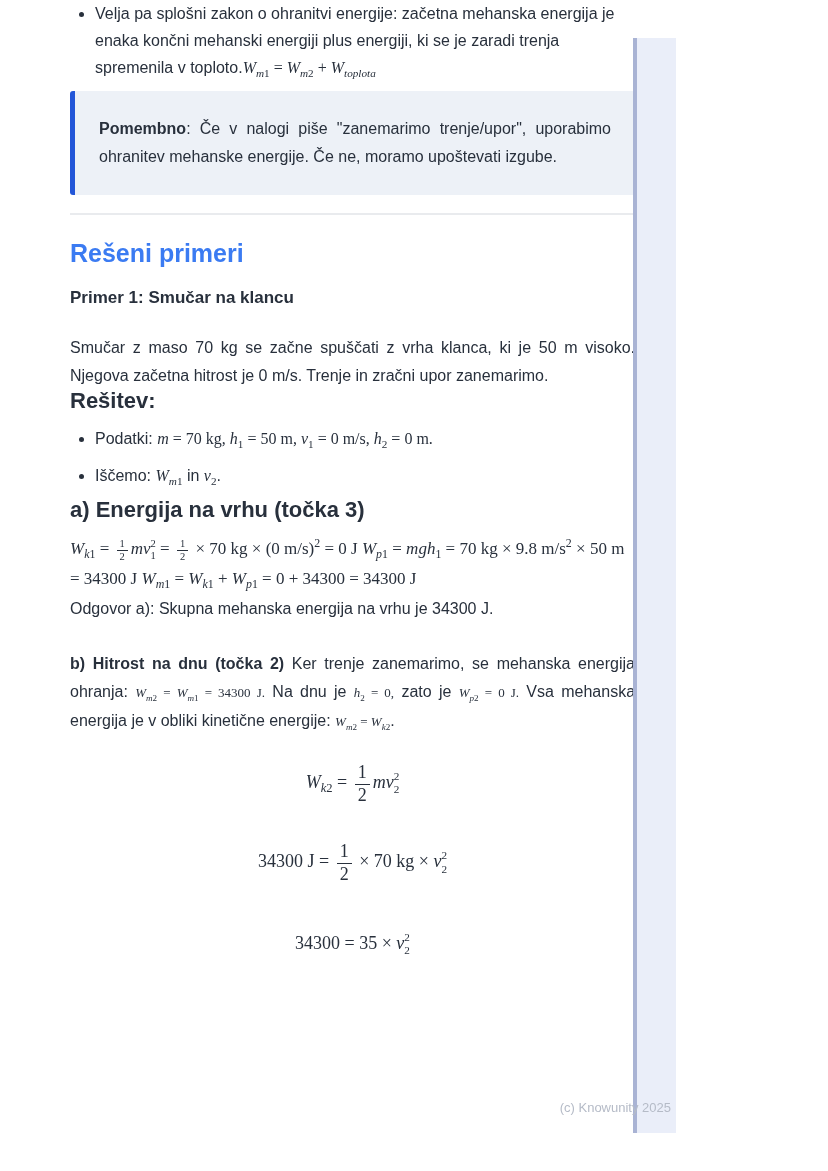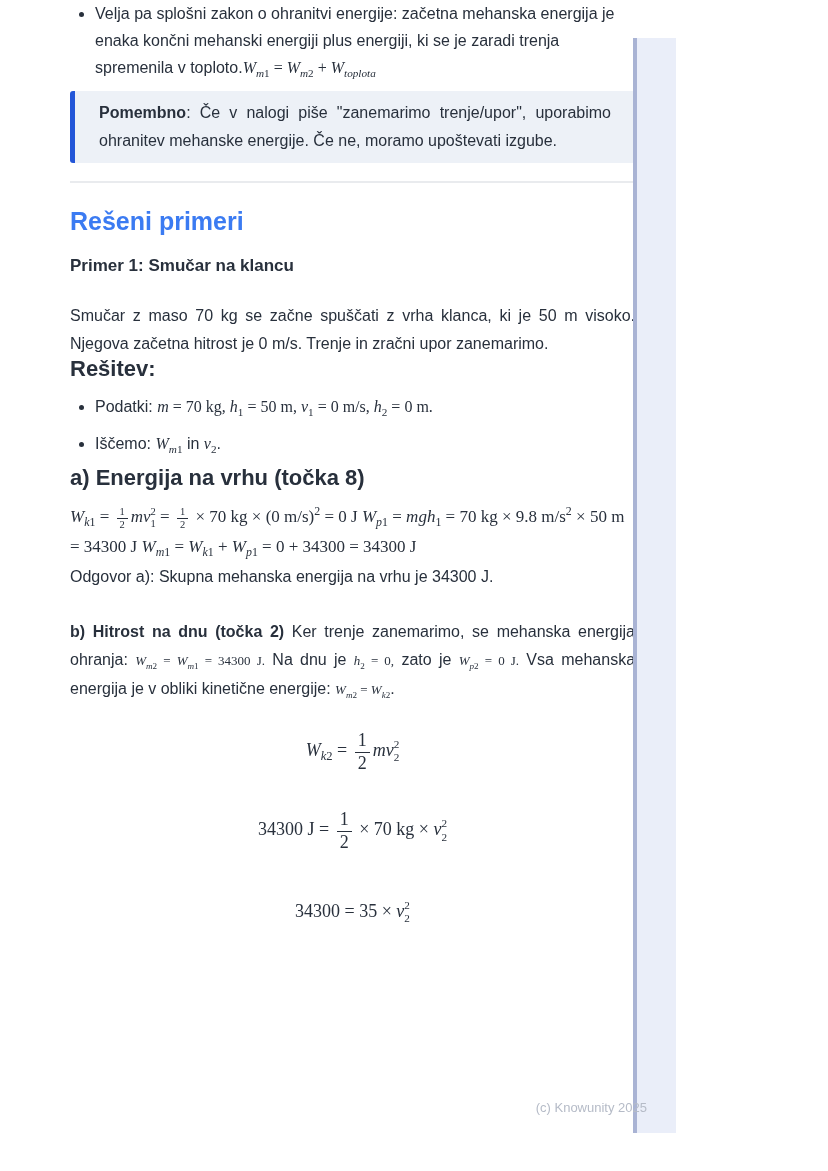--- a/index.html
+++ b/index.html
@@ -11,21 +11,21 @@
   ul.bullets li{font-size:16px;line-height:27px;margin:0 0 10px 0;}
   .top-bullet{margin-top:38px;}
 
   .math{font-family:"Liberation Serif",serif;}
   .math i, i.var{font-style:italic;}
   sub{font-size:0.7em;line-height:1;}
   sup{font-size:0.7em;line-height:1;}
 
   .info-box{margin-top:4px;background:var(--info-bg,#edf1f7);
             border-left:5px solid var(--info-border-blue,#2356d8);
-            border-radius:3px;padding:8px 24px;}
+            border-radius:3px;padding:24px 24px;}
   .info-box p{margin:0;font-size:16px;line-height:28px;text-align:justify;}
 
   .divider{height:2px;background:var(--divider,#e9ebee);margin:18px 0 0 0;border:none;}
 
   h2.section{margin:22px 0 0 0;font-size:25px;line-height:32px;font-weight:700;
              color:var(--accent-blue,#3b7bf2);}
   h3.example{margin:18px 0 0 0;font-size:17px;line-height:21px;font-weight:700;}
   h4.label{margin:0;font-size:22px;line-height:21px;font-weight:700;}
   .mt-sol{margin-top:14px;}
   .mt-parta{margin-top:18px;}
@@ -52,21 +52,21 @@
   .frac>span:first-child{border-bottom:1px solid currentColor;padding-bottom:1px;}
   .frac.sm{font-size:0.62em;line-height:1.05;}
 
   .ss{display:inline-block;vertical-align:-0.5em;font-size:0.62em;line-height:1.2;text-align:left;}
   .ss>span{display:block;}
 
   .scrollbar{position:absolute;top:38px;right:36px;width:39px;height:1095px;
              background:var(--scrollbar-track,#eaeef9);
              border-left:4px solid var(--scrollbar-edge,#a9b3d4);z-index:1;}
 
-  .footer{position:absolute;top:1100px;right:65px;font-size:13px;
+  .footer{position:absolute;top:1100px;right:41px;font-size:13px;
           color:var(--footer-text,#b5bbc7);z-index:2;}
 </style>
 </head>
 <body>
 
 <div class="page">
   <div class="content">
 
     <ul class="bullets top-bullet">
       <li>
@@ -87,21 +87,21 @@
     <p class="body-p just">Smučar z maso 70 kg se začne spuščati z vrha klanca, ki je 50 m visoko. Njegova začetna hitrost je 0 m/s. Trenje in zračni upor zanemarimo.</p>
 
 
     <h4 class="label mt-sol">Rešitev:</h4>
 
     <ul class="bullets data-list">
       <li>Podatki: <span class="math"><i>m</i> = 70 kg, <i>h</i><sub>1</sub> = 50 m, <i>v</i><sub>1</sub> = 0 m/s, <i>h</i><sub>2</sub> = 0 m.</span></li>
       <li>Iščemo: <span class="math"><i>W</i><sub><i>m</i>1</sub></span> in <span class="math"><i>v</i><sub>2</sub></span>.</li>
     </ul>
 
-    <h4 class="label mt-parta">a) Energija na vrhu (točka 8)</h4>
+    <h4 class="label mt-parta">a) Energija na vrhu (točka 3)</h4>
 
     <div class="calc-block">
       <span class="math"><i>W</i><sub><i>k</i>1</sub> = <span class="frac sm"><span>1</span><span>2</span></span><i>mv</i><span class="ss"><span>2</span><span>1</span></span> = <span class="frac sm"><span>1</span><span>2</span></span> × 70 kg × (0 m/s)<sup>2</sup> = 0 J <i>W</i><sub><i>p</i>1</sub> = <i>mgh</i><sub>1</sub> = 70 kg × 9.8 m/s<sup>2</sup> × 50 m = 34300 J <i>W</i><sub><i>m</i>1</sub> = <i>W</i><sub><i>k</i>1</sub> + <i>W</i><sub><i>p</i>1</sub> = 0 + 34300 = 34300 J</span><br>
       <span>Odgovor a): Skupna mehanska energija na vrhu je 34300 J.</span>
     </div>
 
     <p class="body-p part-b just"><b>b) Hitrost na dnu (točka 2)</b> Ker trenje zanemarimo, se mehanska energija ohranja: <span class="math"><i>W</i><sub><i>m</i>2</sub> = <i>W</i><sub><i>m</i>1</sub> = 34300 J.</span> Na dnu je <span class="math"><i>h</i><sub>2</sub> = 0,</span> zato je <span class="math"><i>W</i><sub><i>p</i>2</sub> = 0 J.</span> Vsa mehanska energija je v obliki kinetične energije: <span class="math"><i>W</i><sub><i>m</i>2</sub> = <i>W</i><sub><i>k</i>2</sub></span>.</p>
 
     <div class="equation eq1"><i>W</i><sub><i>k</i>2</sub> = <span class="frac"><span>1</span><span>2</span></span><i>mv</i><span class="ss"><span>2</span><span>2</span></span></div>
     <div class="equation eq2">34300 J = <span class="frac"><span>1</span><span>2</span></span> × 70 kg × <i>v</i><span class="ss"><span>2</span><span>2</span></span></div>

